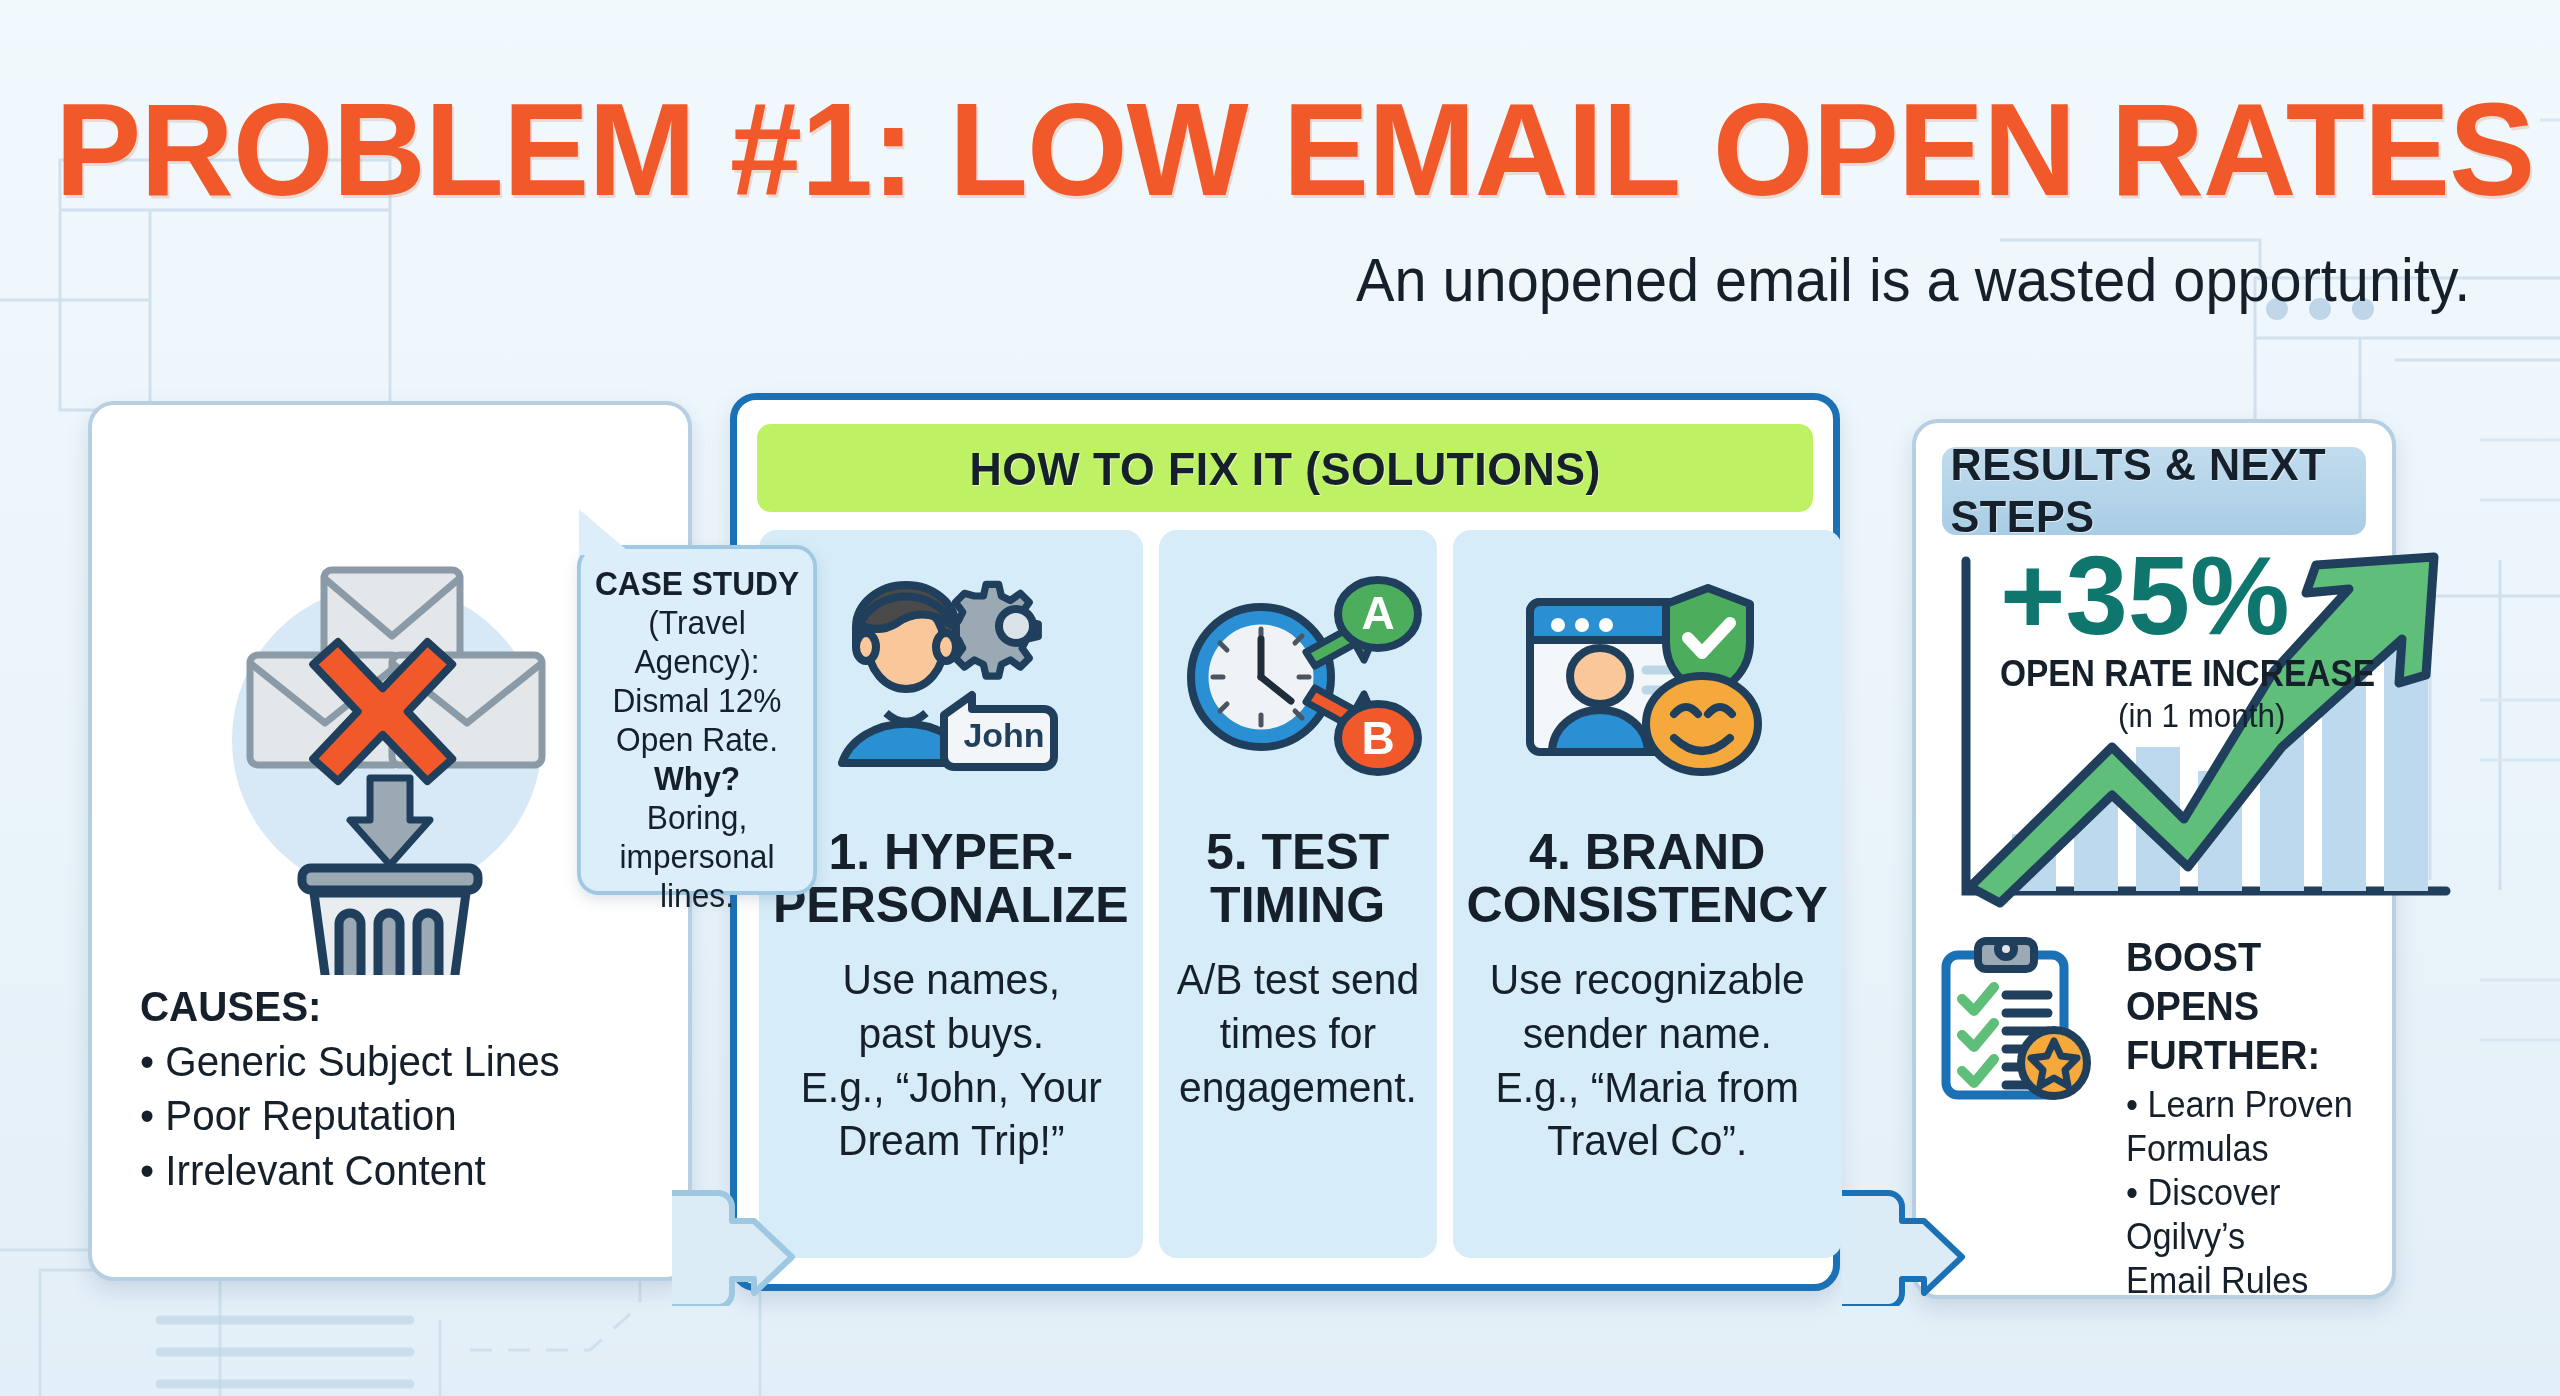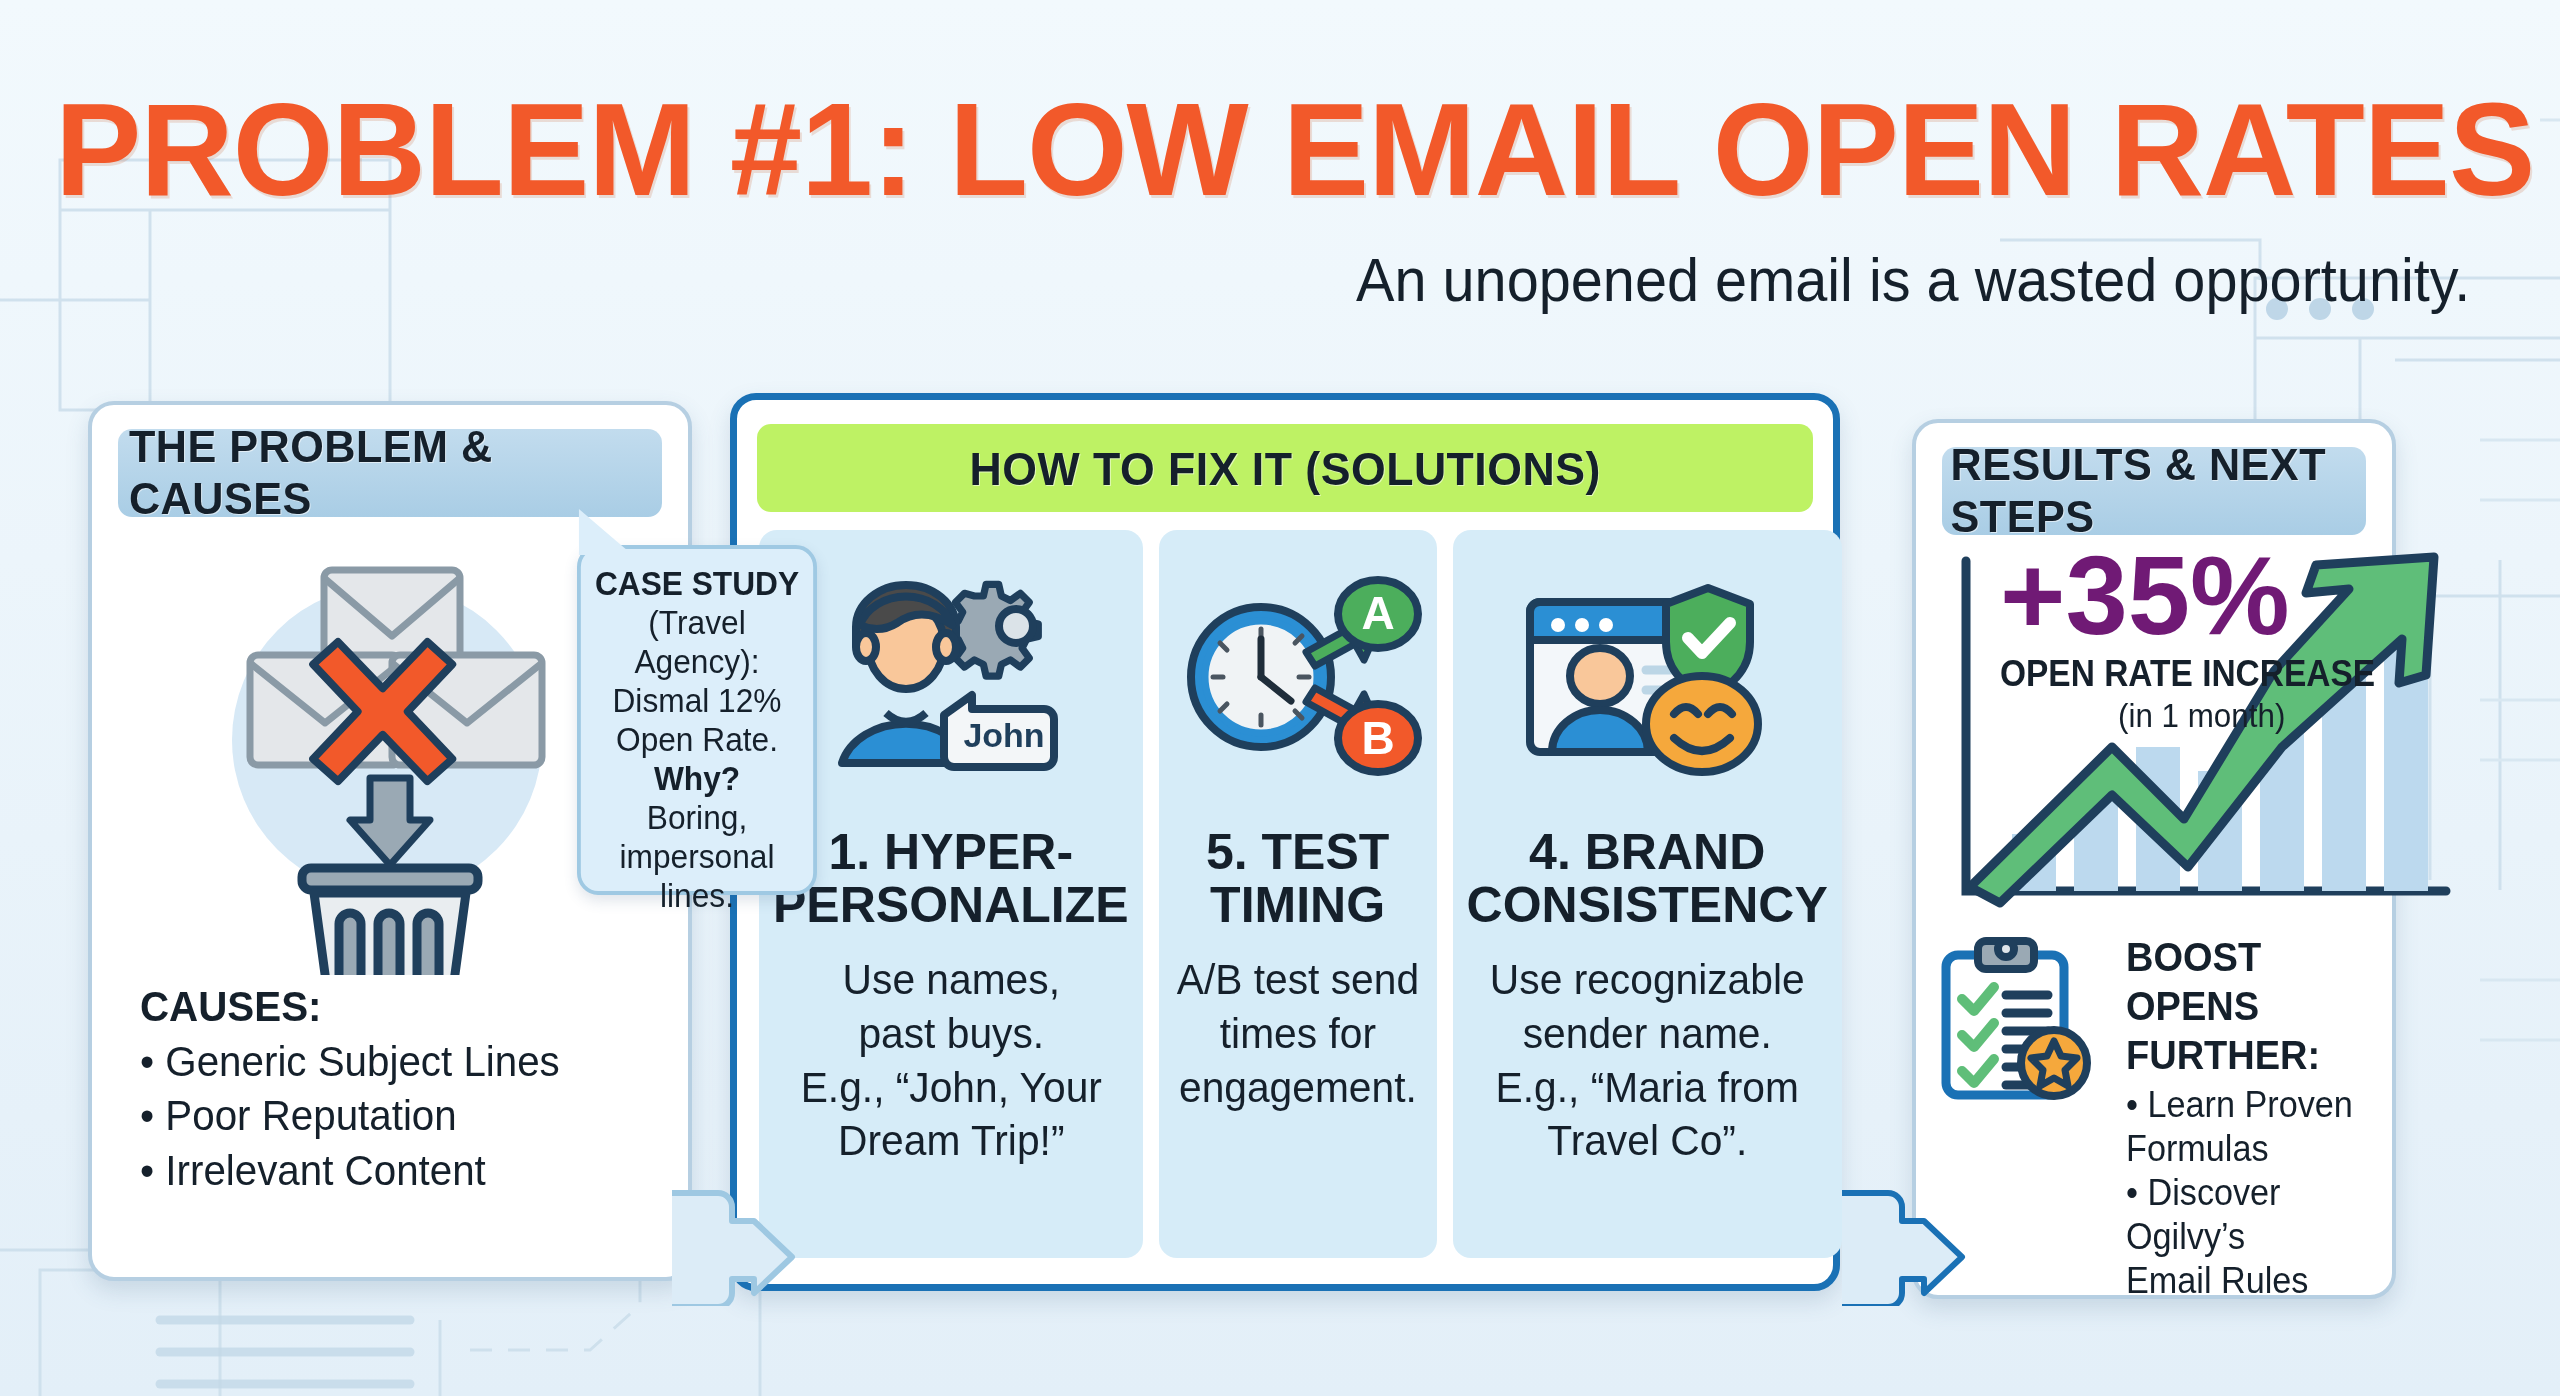--- a/index.html
+++ b/index.html
@@ -105,21 +105,21 @@
   .card-body {
     font-size:42px; color:#15202b; line-height:1.28; margin-top:22px;
     white-space:pre-line; transform:scaleX(0.97);
   }
 
   
   .chart-wrap { position:absolute; left:28px; top:128px; width:520px; height:370px; }
   .big-stat {
     position:absolute; left:56px; top:-8px; z-index:2; text-align:left;
   }
-  .big-stat .num { font-size:112px; font-weight:bold; color:#701a75; line-height:.95; }
+  .big-stat .num { font-size:112px; font-weight:bold; color:#0f766e; line-height:.95; }
   .big-stat .lab { font-size:36px; font-weight:bold; color:#15202b; margin-top:4px; transform:scaleX(0.93); transform-origin:left; }
   .big-stat .sub { font-size:33px; color:#15202b; margin-top:2px; text-align:center; transform:scaleX(0.95); }
 
   .boost { position:absolute; left:20px; top:510px; right:14px; display:flex; gap:30px; }
   .boost-art { width:160px; flex:none; }
   .boost-txt { font-size:36px; color:#15202b; line-height:1.22; transform:scaleX(0.95); transform-origin:left top; }
   .boost-txt .hd { font-weight:bold; font-size:40px; white-space:pre-line; }
   .boost-txt ul { list-style:none; margin-top:4px; }
   .boost-txt li:before { content:"• "; }
 
@@ -185,23 +185,20 @@
 </svg>
 
 <div class="header">
   <div class="title">PROBLEM #1: LOW EMAIL OPEN RATES</div>
   <div class="subtitle">An unopened email is a wasted opportunity.</div>
 </div>
 
 <div class="panels">
 
   <section class="panel panel-left">
-    <div class="panel-header ph-blue">
-      <span>THE PROBLEM &amp; CAUSES</span>
-    </div>
 
     <svg class="env-art" viewBox="0 0 430 440">
       <circle cx="205" cy="205" r="155" fill="#d7e9f6"></circle>
 
       <g stroke="#8a9aa6" stroke-width="7" stroke-linejoin="round">
         <rect x="142" y="35" width="136" height="104" rx="8" fill="#e4e7ea"></rect>
         <path d="M142 43 l68 58 l68 -58" fill="none"></path>
       </g>
 
       <g stroke="#8a9aa6" stroke-width="7" stroke-linejoin="round">

